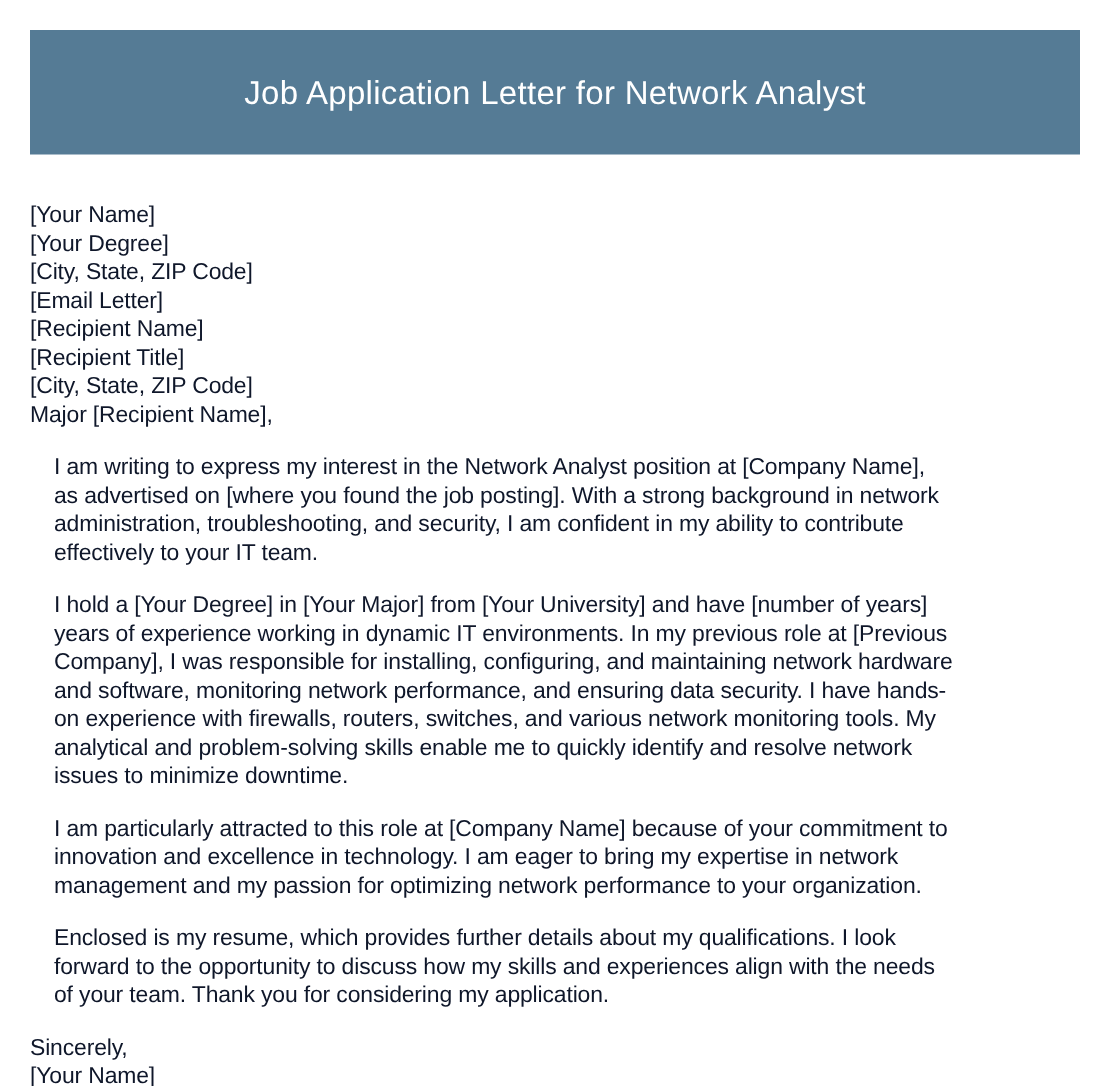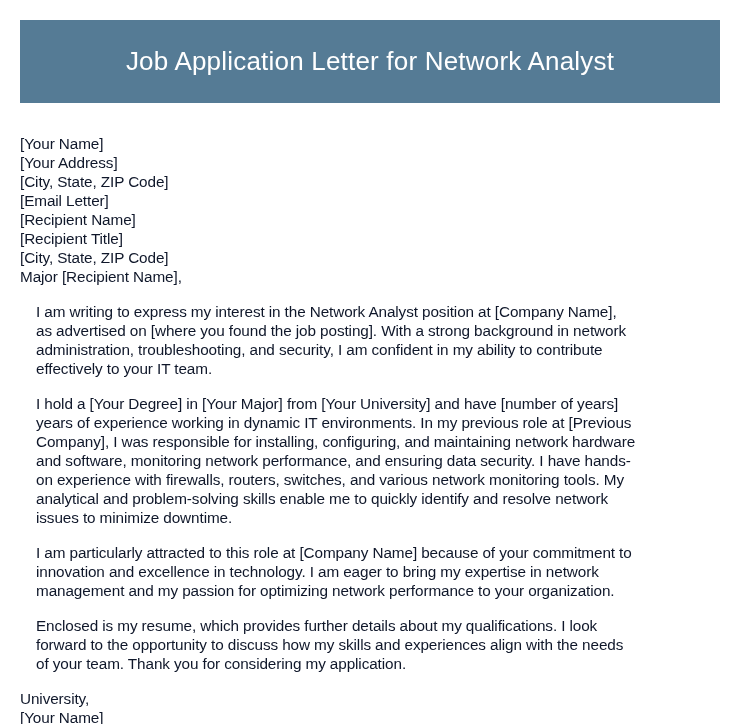--- a/index.html
+++ b/index.html
@@ -25,21 +25,21 @@
     height: 83px;
     background: #557B95;
     display: flex;
     align-items: center;
     justify-content: center;
     box-sizing: border-box;
   }
   .doc-title {
     margin: 0;
     color: #ffffff;
-    font-size: 26px;
+    font-size: 22px;
     font-weight: 500;
     letter-spacing: 0.2px;
     text-align: center;
   }
   .letter-body {
     box-sizing: border-box;
     padding: 31px 20px 0 20px;
     width: 672px;
     color: #0f172a;
     font-size: 15.3px;
@@ -59,33 +59,33 @@
 
 <div class="page">
 
   <div class="header-band">
     <h1 class="doc-title">Job Application Letter for Network Analyst</h1>
   </div>
 
   <div class="letter-body">
 
     <div class="line">[Your Name]</div>
-    <div class="line">[Your Address]</div>
+    <div class="line">[Your Degree]</div>
     <div class="line">[City, State, ZIP Code]</div>
     <div class="line">[Email Letter]</div>
 
     <div class="line">[Recipient Name]</div>
     <div class="line">[Recipient Title]</div>
     <div class="line">[City, State, ZIP Code]</div>
 
     <div class="line">Major [Recipient Name],</div>
 
     <p class="para">I am writing to express my interest in the Network Analyst position at [Company Name], as advertised on [where you found the job posting]. With a strong background in network administration, troubleshooting, and security, I am confident in my ability to contribute effectively to your IT team.</p>
     <p class="para">I hold a [Your Degree] in [Your Major] from [Your University] and have [number of years] years of experience working in dynamic IT environments. In my previous role at [Previous Company], I was responsible for installing, configuring, and maintaining network hardware and software, monitoring network performance, and ensuring data security. I have hands-on experience with firewalls, routers, switches, and various network monitoring tools. My analytical and problem-solving skills enable me to quickly identify and resolve network issues to minimize downtime.</p>
     <p class="para">I am particularly attracted to this role at [Company Name] because of your commitment to innovation and excellence in technology. I am eager to bring my expertise in network management and my passion for optimizing network performance to your organization.</p>
     <p class="para">Enclosed is my resume, which provides further details about my qualifications. I look forward to the opportunity to discuss how my skills and experiences align with the needs of your team. Thank you for considering my application.</p>
 
-    <div class="line">University,</div>
+    <div class="line">Sincerely,</div>
     <div class="line">[Your Name]</div>
 
   </div>
 
 </div>
 
 </body></html>

